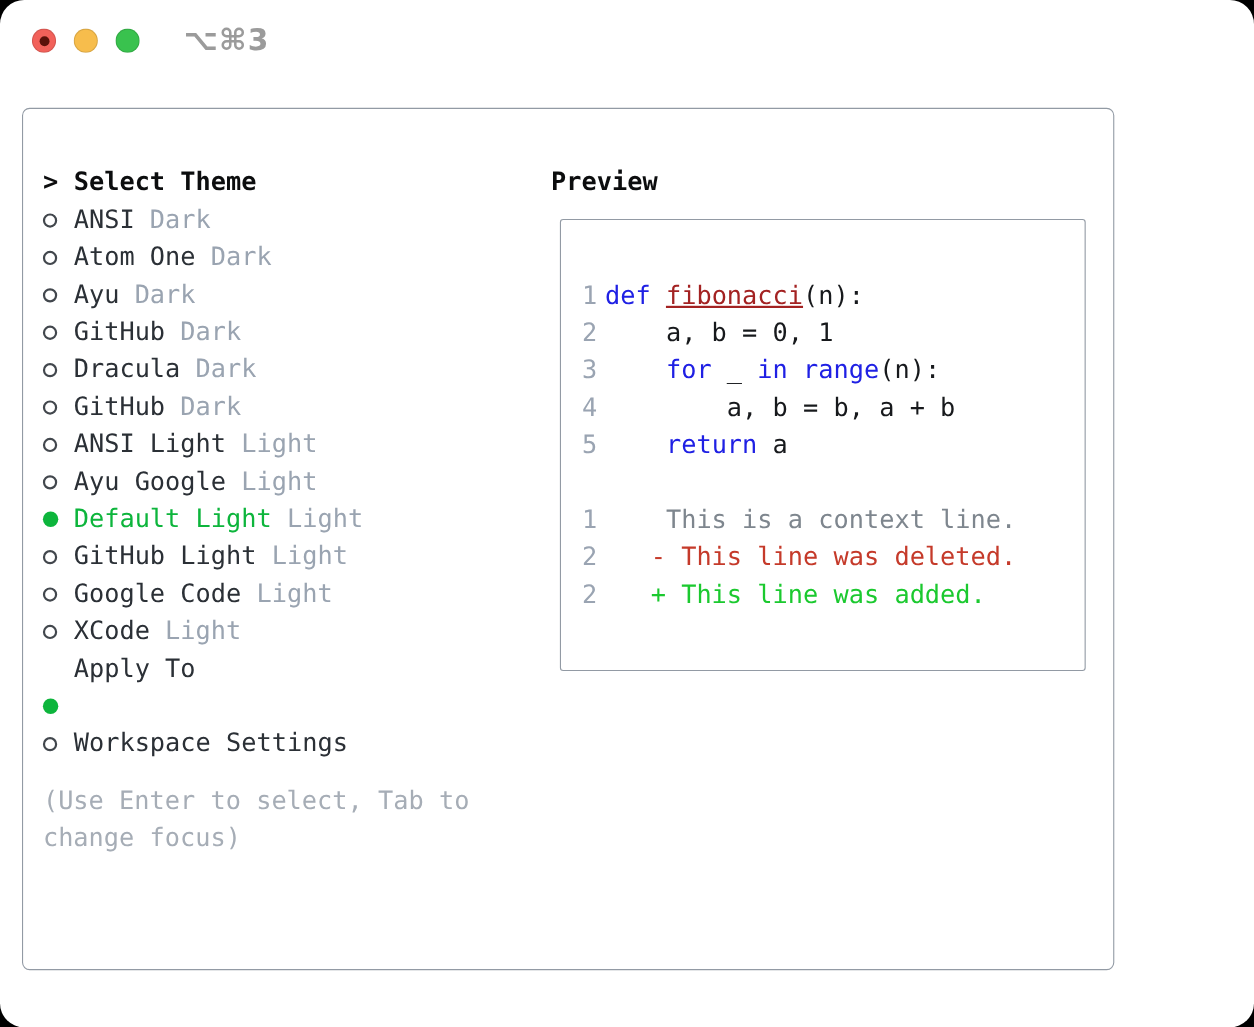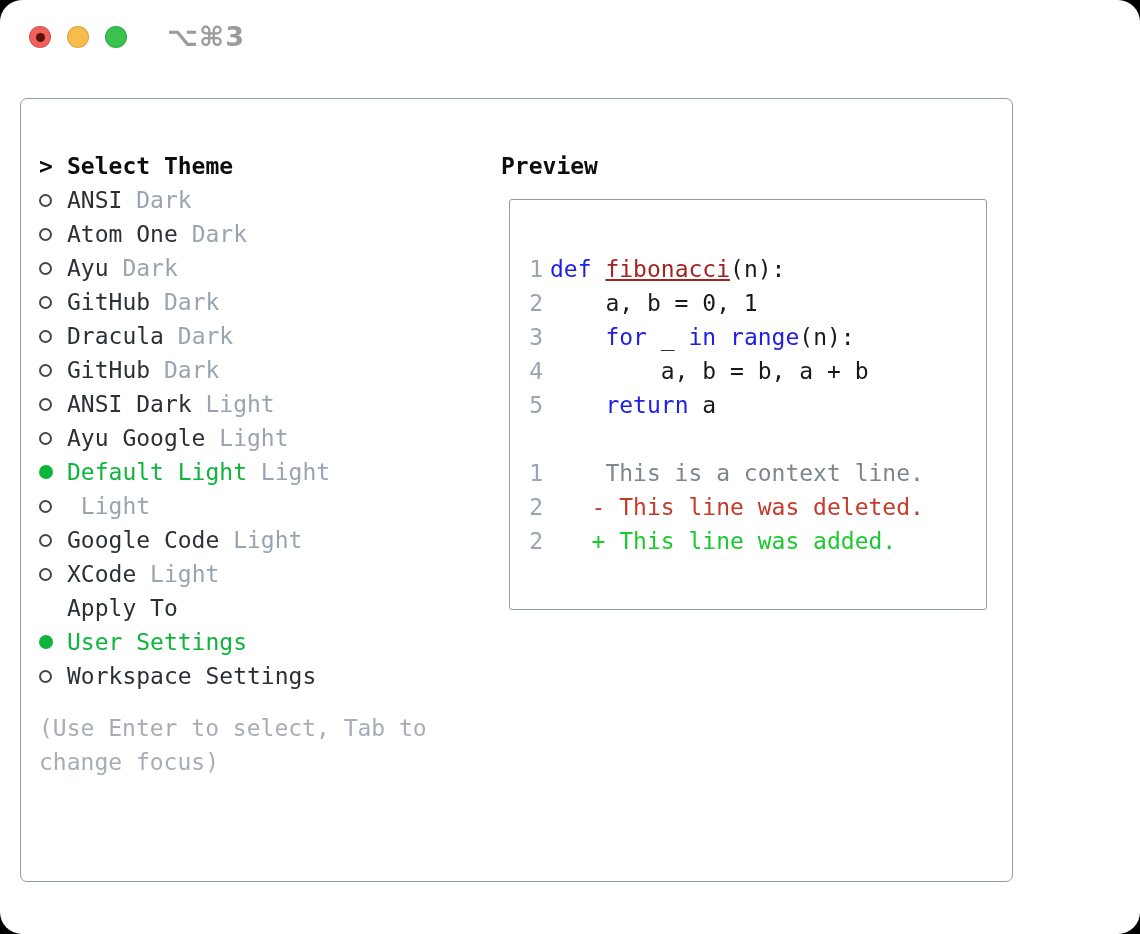--- a/index.html
+++ b/index.html
@@ -83,34 +83,34 @@
           <span class="marker-cell"><span class="arrow">&gt;</span></span>
           <span class="title">Select Theme</span>
         </div>
         <div id="theme-list">
             <div class="row"><span class="marker-cell"><span class="ring"></span></span><span class="label">ANSI</span><span class="suffix"> Dark</span></div>
             <div class="row"><span class="marker-cell"><span class="ring"></span></span><span class="label">Atom One</span><span class="suffix"> Dark</span></div>
             <div class="row"><span class="marker-cell"><span class="ring"></span></span><span class="label">Ayu</span><span class="suffix"> Dark</span></div>
             <div class="row"><span class="marker-cell"><span class="ring"></span></span><span class="label">GitHub</span><span class="suffix"> Dark</span></div>
             <div class="row"><span class="marker-cell"><span class="ring"></span></span><span class="label">Dracula</span><span class="suffix"> Dark</span></div>
             <div class="row"><span class="marker-cell"><span class="ring"></span></span><span class="label">GitHub</span><span class="suffix"> Dark</span></div>
-            <div class="row"><span class="marker-cell"><span class="ring"></span></span><span class="label">ANSI Dark</span><span class="suffix"> Light</span></div>
+            <div class="row"><span class="marker-cell"><span class="ring"></span></span><span class="label">ANSI Light</span><span class="suffix"> Light</span></div>
             <div class="row"><span class="marker-cell"><span class="ring"></span></span><span class="label">Ayu Google</span><span class="suffix"> Light</span></div>
             <div class="row"><span class="marker-cell"><span class="ring sel"></span></span><span class="label sel">Default Light</span><span class="suffix"> Light</span></div>
-            <div class="row"><span class="marker-cell"><span class="ring"></span></span><span class="suffix"> Light</span></div>
+            <div class="row"><span class="marker-cell"><span class="ring"></span></span><span class="label">GitHub Light</span><span class="suffix"> Light</span></div>
             <div class="row"><span class="marker-cell"><span class="ring"></span></span><span class="label">Google Code</span><span class="suffix"> Light</span></div>
             <div class="row"><span class="marker-cell"><span class="ring"></span></span><span class="label">XCode</span><span class="suffix"> Light</span></div>
           </div>
 
         <div class="row section">
           <span class="marker-cell"></span>
           <span>Apply To</span>
         </div>
         <div id="apply-list">
-            <div class="row"><span class="marker-cell"><span class="ring sel"></span></span><span class="label sel">User Settings</span></div>
+            <div class="row"><span class="marker-cell"><span class="ring sel"></span></span></div>
             <div class="row"><span class="marker-cell"><span class="ring"></span></span><span class="label">Workspace Settings</span></div>
           </div>
 
         <div class="hint">(Use Enter to select, Tab to change focus)</div>
       </div>
 
       <div class="preview-title">Preview</div>
       <div class="preview-box">
         <pre class="codepane" id="code"><div class="cl"><span class="gut">1</span><span class="kw">def</span><span class="pl"> </span><span class="fn">fibonacci</span><span class="pl">(n):</span></div><div class="cl"><span class="gut">2</span><span class="pl">    a, b = 0, 1</span></div><div class="cl"><span class="gut">3</span><span class="pl">    </span><span class="kw">for</span><span class="pl"> _ </span><span class="kw">in</span><span class="pl"> </span><span class="kw">range</span><span class="pl">(n):</span></div><div class="cl"><span class="gut">4</span><span class="pl">        a, b = b, a + b</span></div><div class="cl"><span class="gut">5</span><span class="pl">    </span><span class="kw">return</span><span class="pl"> a</span></div><div class="cl"><span class="gut"></span></div><div class="cl"><span class="gut">1</span><span class="ctx">    This is a context line.</span></div><div class="cl"><span class="gut">2</span><span class="del">   - This line was deleted.</span></div><div class="cl"><span class="gut">2</span><span class="add">   + This line was added.</span></div></pre>
       </div>

